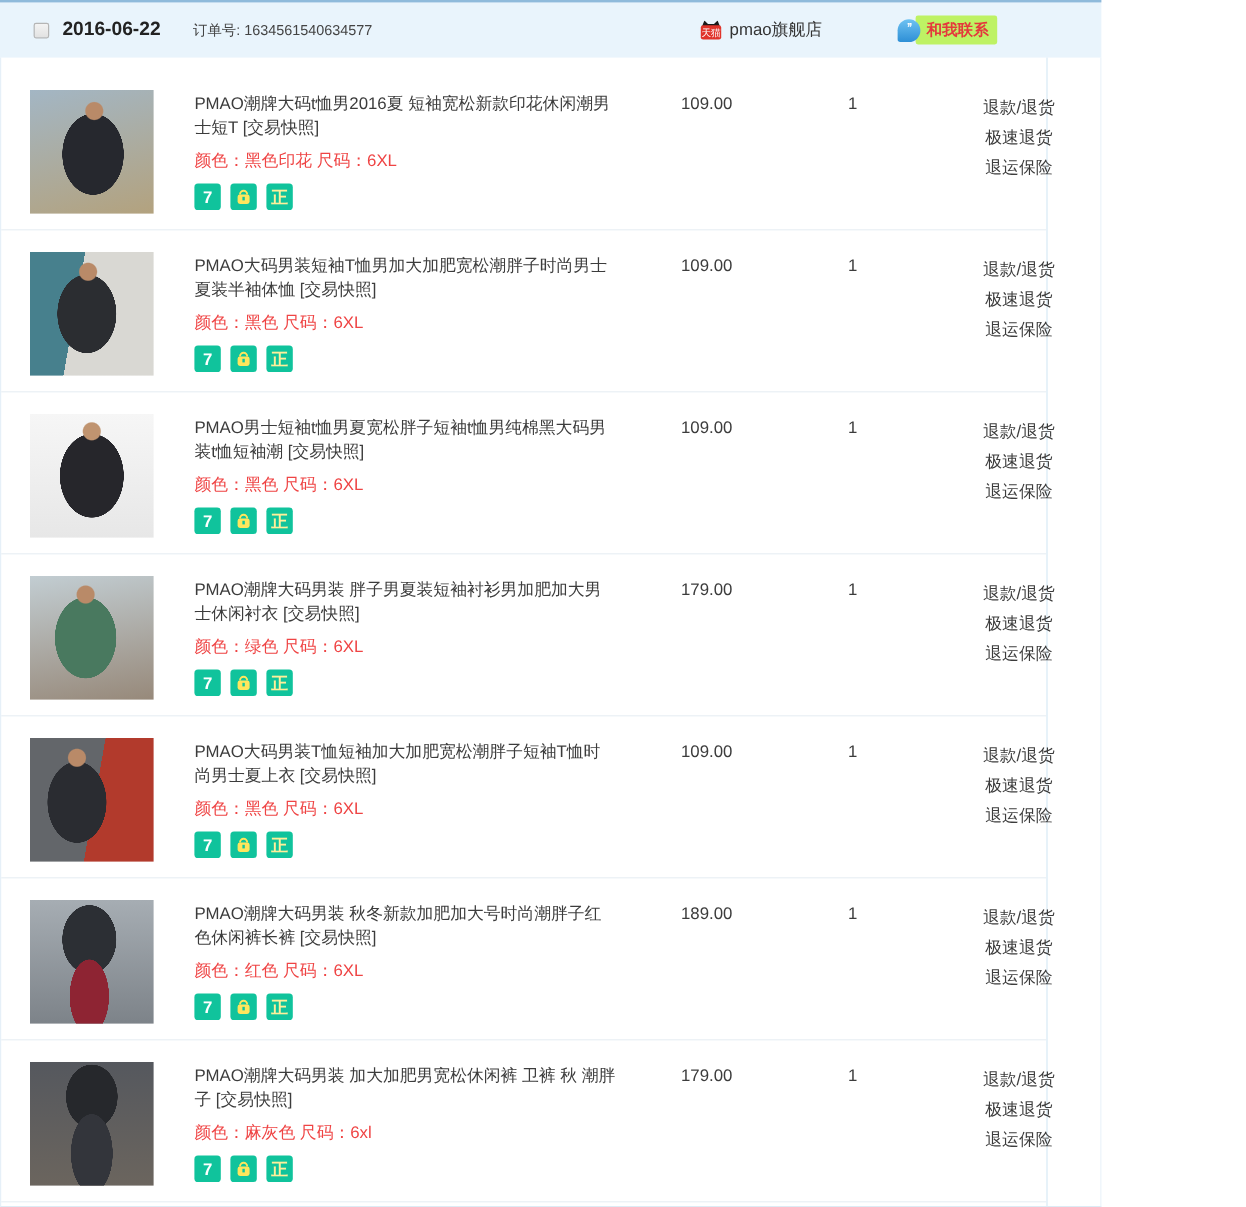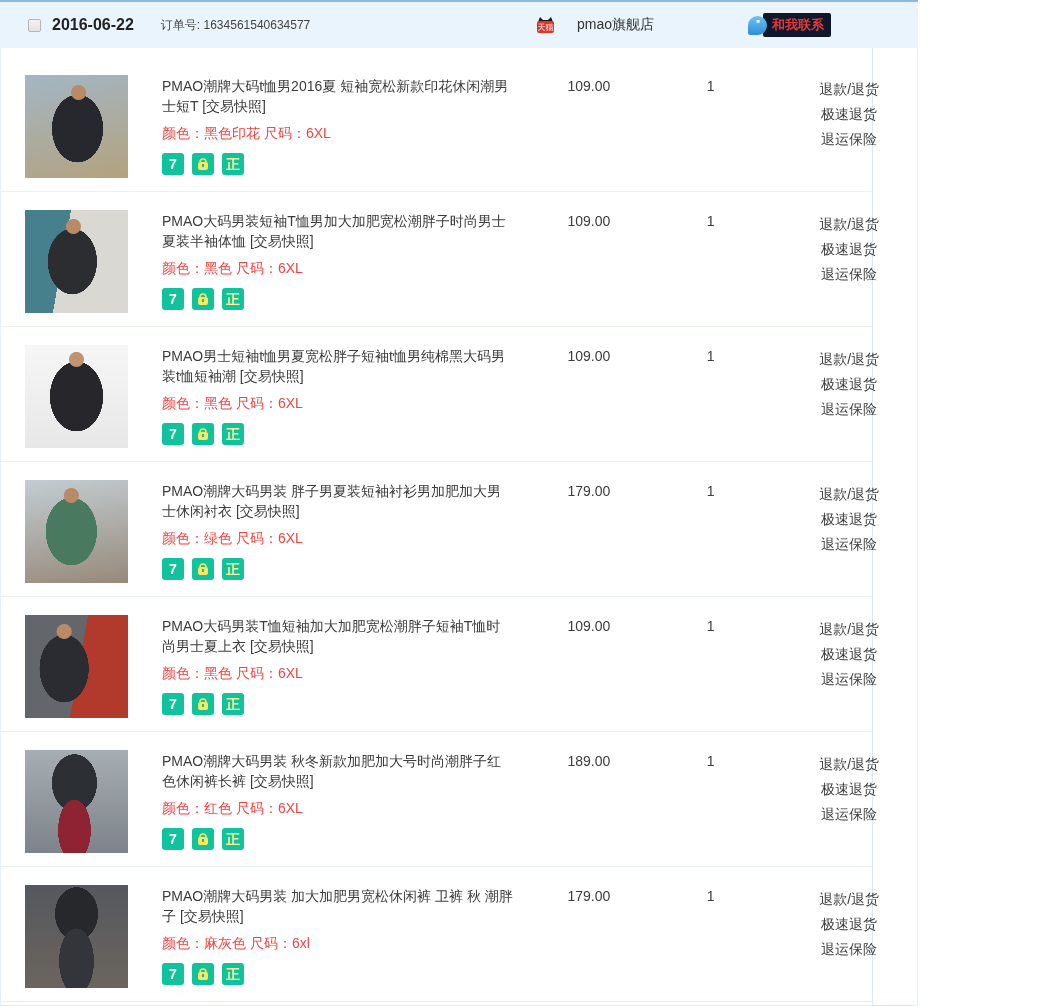--- a/index.html
+++ b/index.html
@@ -12,31 +12,31 @@
   .order-header {
     height:48px; background:#e9f4fc; border-top:2px solid #8fbadb;
     display:flex; align-items:center; position:relative;
   }
   .chk {
     width:13px; height:13px; margin-left:28px; border:1px solid #b5b5b5; border-radius:2px;
     background:linear-gradient(#f3f3f3,#e2e2e2); cursor:pointer;
   }
   .order-date { margin-left:11px; font-size:16px; font-weight:bold; color:#222; }
   .order-no { margin-left:27px; font-size:12px; color:#444; }
-  .shop-wrap { position:absolute; left:536px; display:flex; align-items:flex-end;gap:16px; }
+  .shop-wrap { position:absolute; left:583px; display:flex; align-items:flex-end; }
   .tmall-icon { width:19px; height:17px; display:inline-block; margin-right:6px; }
   .shop-name { color:#333; cursor:pointer; text-decoration:none; }
   .contact-wrap { position:absolute; left:748px; display:flex; align-items:center; cursor:pointer; }
   .ww-icon {
     width:19px; height:19px; border-radius:50% 50% 50% 12%; background:linear-gradient(#6ec2f2,#2e8fd6);
     color:#fff; font-size:11px; font-weight:bold; text-align:center; line-height:17px;
     position:relative; z-index:2; margin-right:-4px; letter-spacing:-1px;
   }
   .contact-label {
-    background:#0f172a; color:#e4393c; font-weight:bold; font-size:13px;
+    background:#bef264; color:#e4393c; font-weight:bold; font-size:13px;
     padding:3px 7px 3px 9px; border-radius:2px;
   }
   
   .order-body {
     position:relative; height:958px;
     border-left:1px solid #e6f0f8; border-right:1px solid #e6f0f8; border-bottom:1px solid #dcebf5;
     padding-top:9px;
   }
   .vsep { position:absolute; top:0; bottom:0; left:871px; width:1px; background:#d8e9f6; }
   .row {

